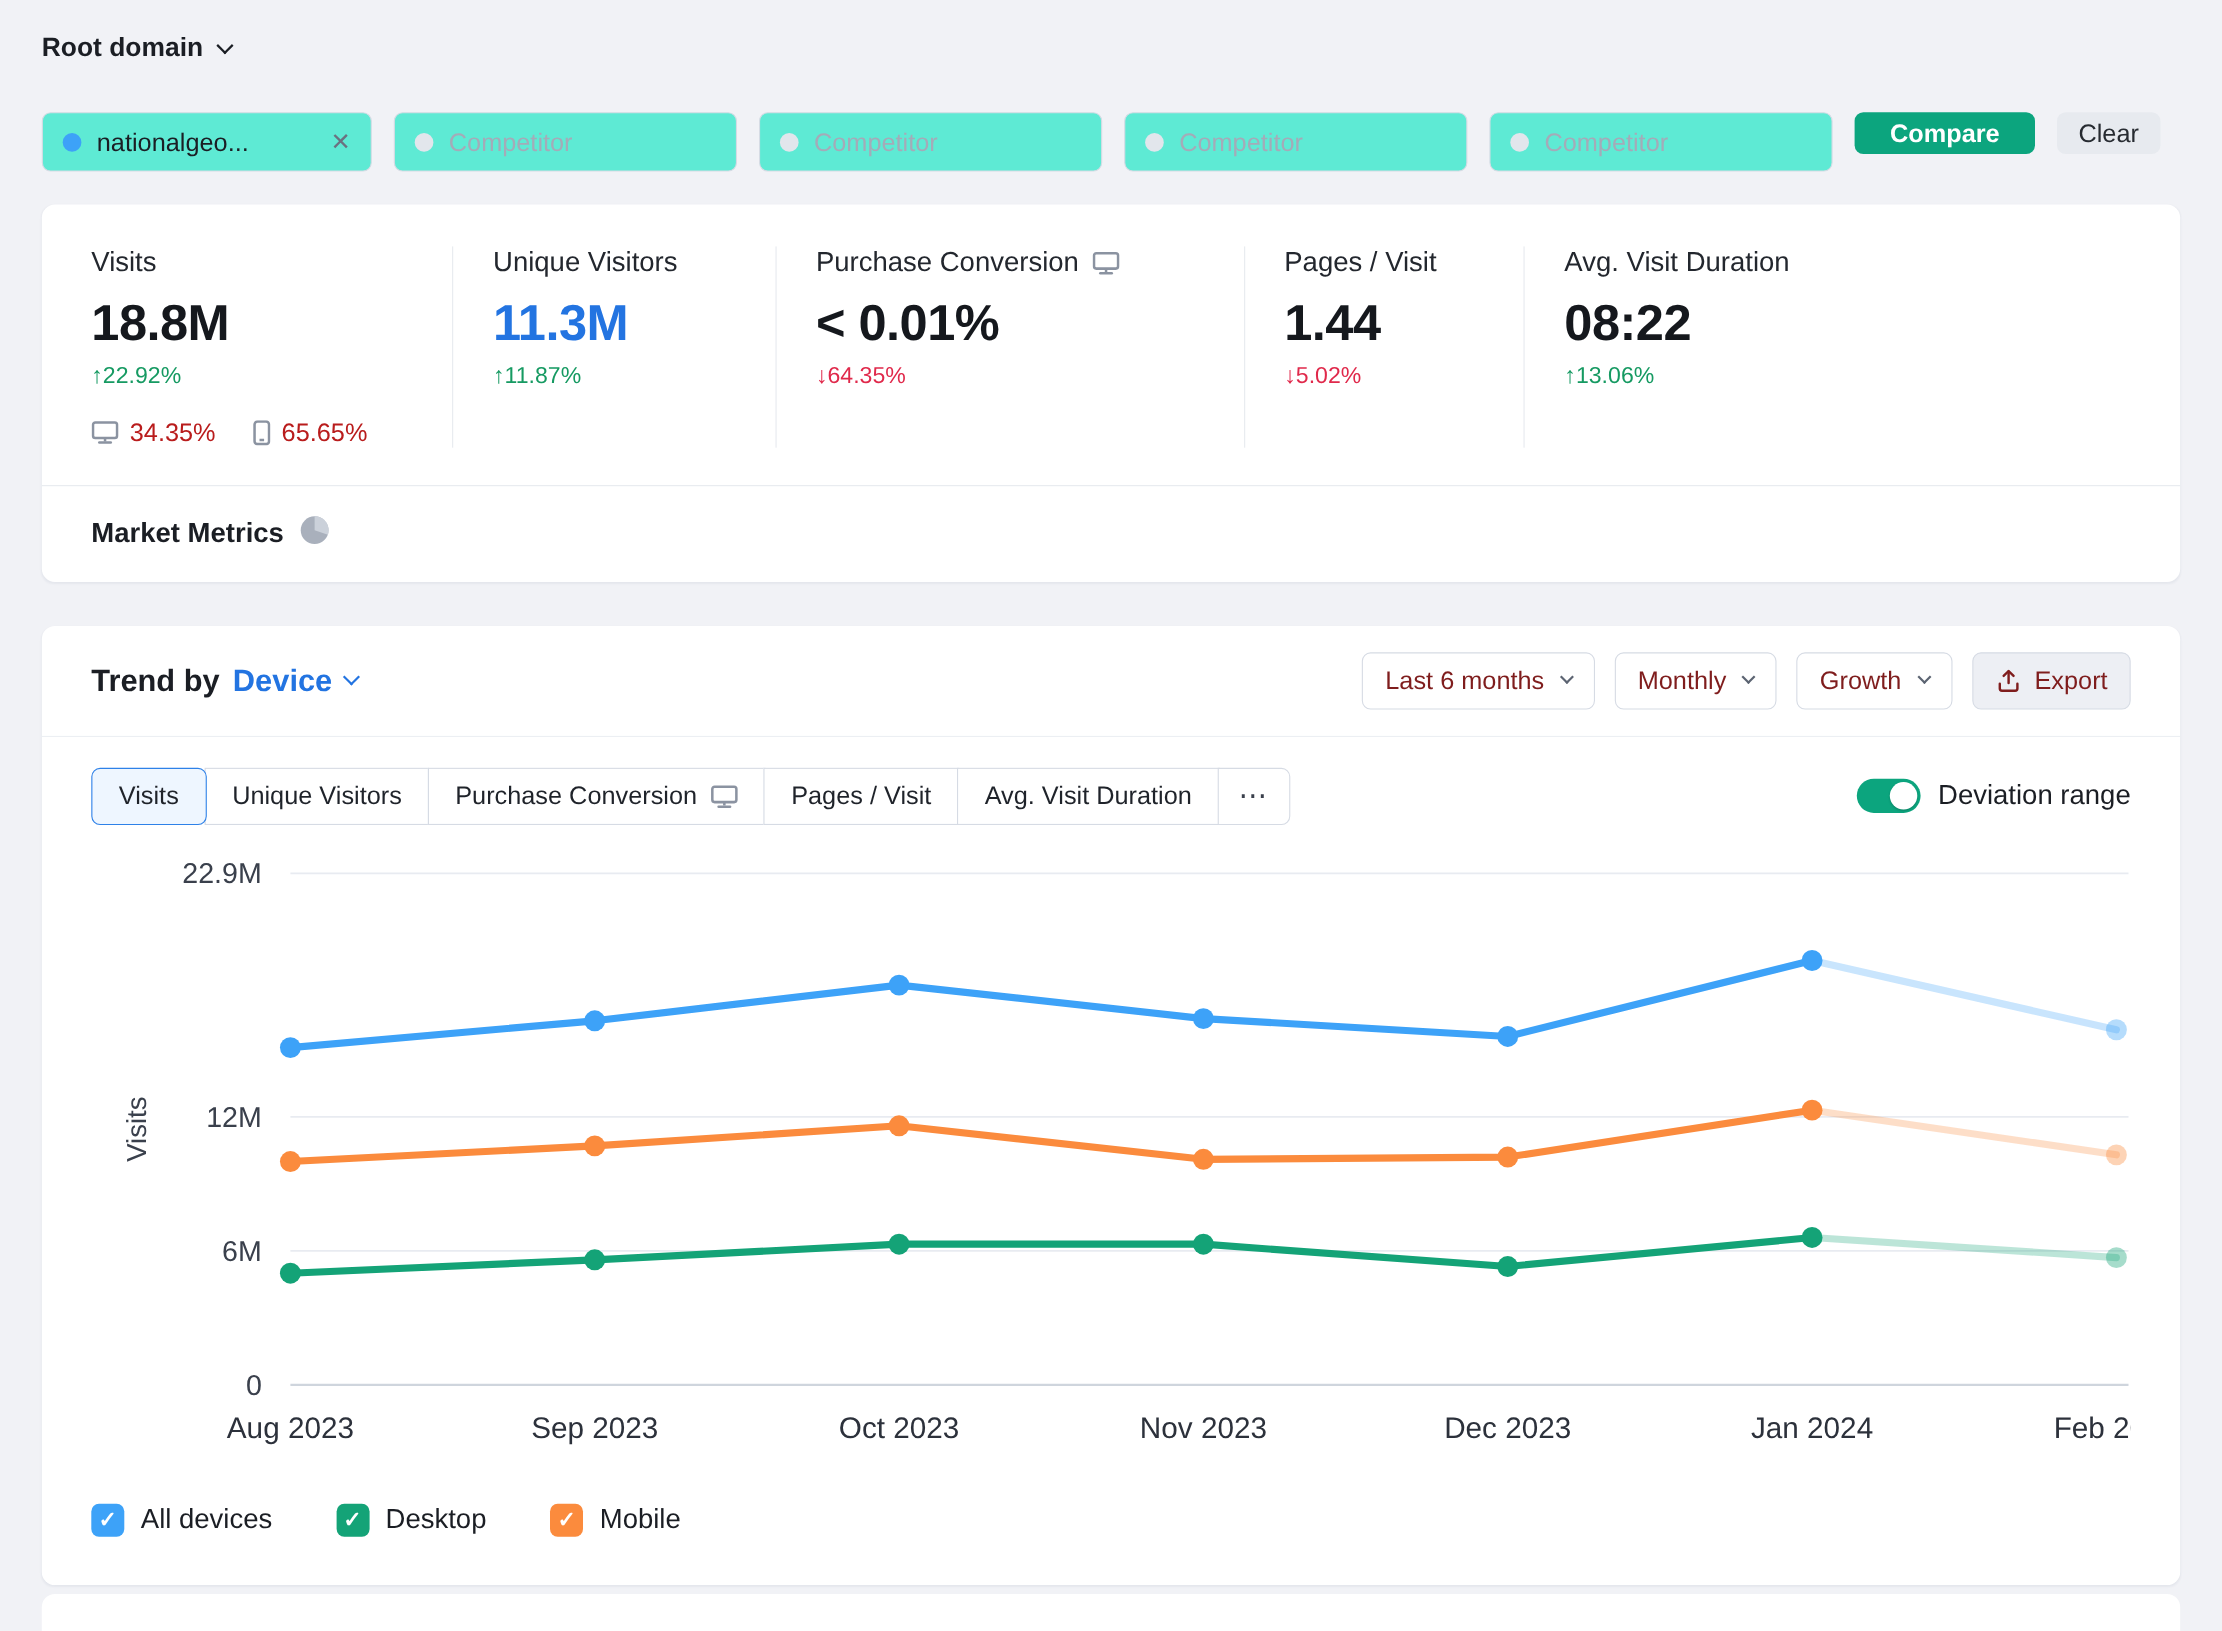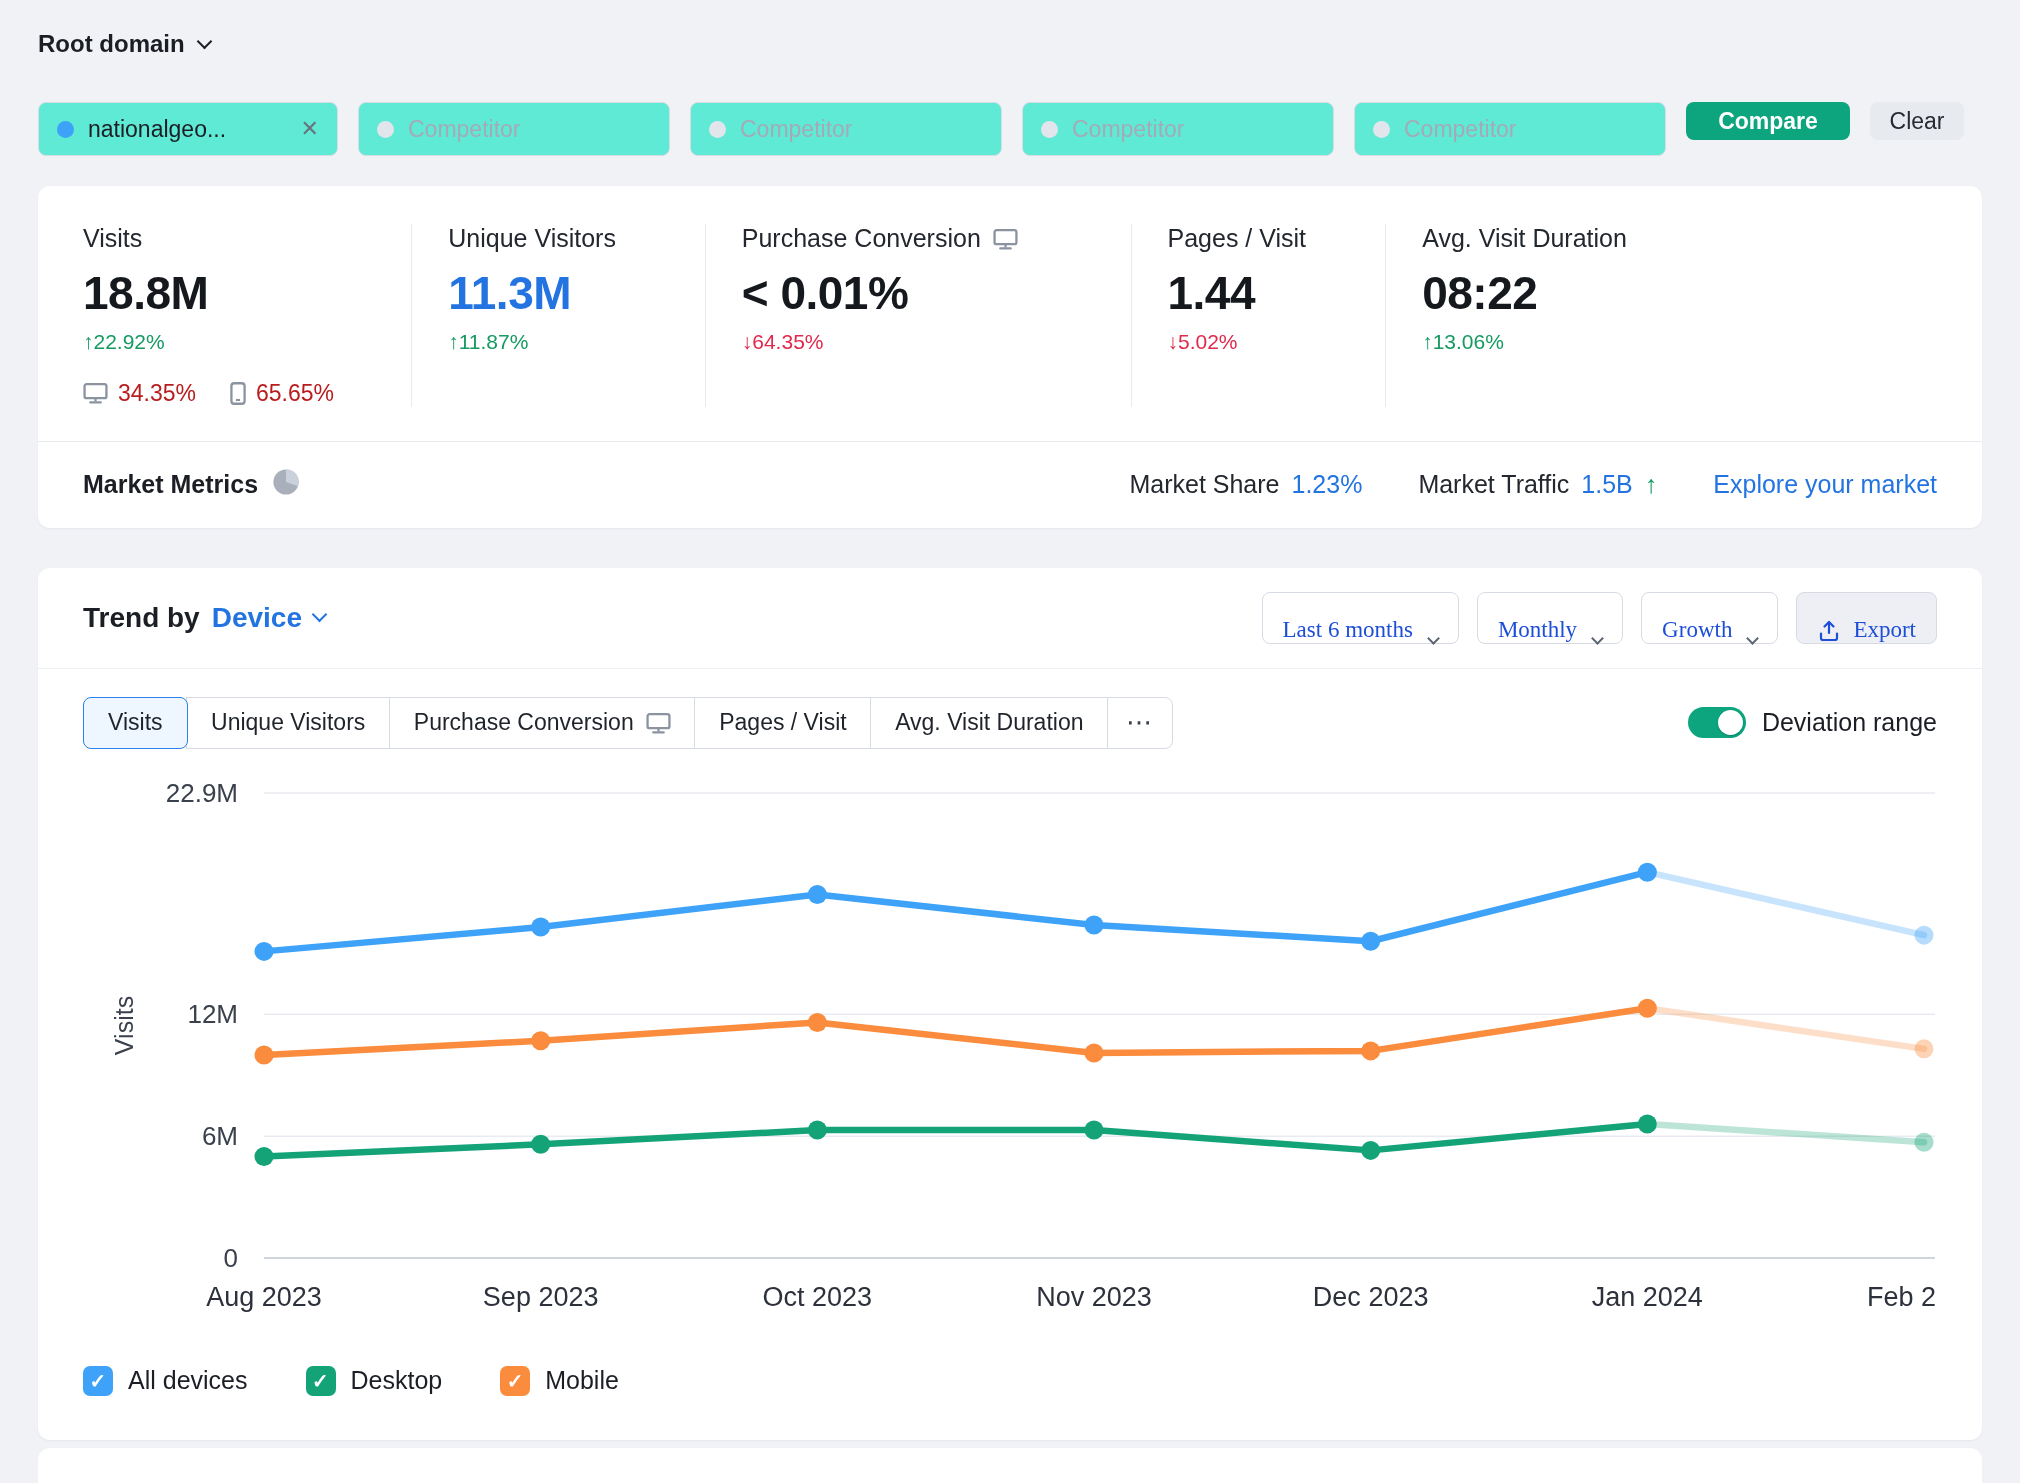--- a/index.html
+++ b/index.html
@@ -66,22 +66,22 @@
   .link { color:#2374e1; cursor:pointer; }
 
   
   .trend-card { margin-top:40px; }
   .trend-header { display:flex; justify-content:space-between; align-items:center;
                   padding:24px 45px; border-bottom:1px solid #eceff3; }
   .trend-title { font-size:28px; font-weight:700; display:flex; align-items:center; gap:12px; }
   .device-link { color:#2374e1; display:flex; align-items:center; gap:12px; cursor:pointer; }
   .trend-controls { display:flex; gap:18px; }
   .control-btn { height:52px; padding:0 20px; border:1.5px solid #d6dbe4; border-radius:8px; background:#fff;
-                 font-size:23px; color:#1d4ed8; display:flex; align-items:flex-end; gap:16px;
-                 font-family:Liberation Serif, serif; cursor:pointer; }
+                 font-size:23px; color:#7f1d1d; display:flex; align-items:center; gap:16px;
+                 font-family:Liberation Sans, sans-serif; cursor:pointer; }
   .control-btn .chev { color:#5c6472; }
   .export-btn { background:#edeff4; gap:12px; }
 
   .tabs-row { display:flex; justify-content:space-between; align-items:center; padding:28px 45px 0; }
   .tabs { display:flex; }
   .tab { height:52px; padding:0 24px; background:#fff; border:1.5px solid #d6dbe4; margin-left:-1.5px;
          font-size:23px; color:#1f232a; display:flex; align-items:center; gap:12px;
          font-family:"Liberation Sans", sans-serif; cursor:pointer; white-space:nowrap; }
   .tab:first-child { border-radius:8px 0 0 8px; margin-left:0; }
   .tab:last-child { border-radius:0 8px 8px 0; }
@@ -204,32 +204,20 @@
 
     <div class="market-row">
       <div class="market-left">
         <span>Market Metrics</span>
         <span>
           <svg viewBox="0 0 30 30" width="28" height="28">
               <circle cx="15" cy="15" r="13.5" fill="#a9b0bc"></circle>
               <path d="M15 15 L15 1.5 A13.5 13.5 0 0 1 28 19.5 Z" fill="#cbd1da"></path>
             </svg>
         </span>
-      </div>
-      <div class="market-right">
-        <div class="pair">
-          <span>Market Share</span>
-          <span class="blue-text">1.23%</span>
-        </div>
-        <div class="pair">
-          <span>Market Traffic</span>
-          <span class="blue-text">1.5B</span>
-          <span class="green-arrow">↑</span>
-        </div>
-        <span class="link">Explore your market</span>
       </div>
     </div>
   </div>
 
   <div class="card trend-card">
     <div class="trend-header">
       <div class="trend-title">
         <span>Trend by</span>
         <span class="device-link">
           <span>Device</span>

